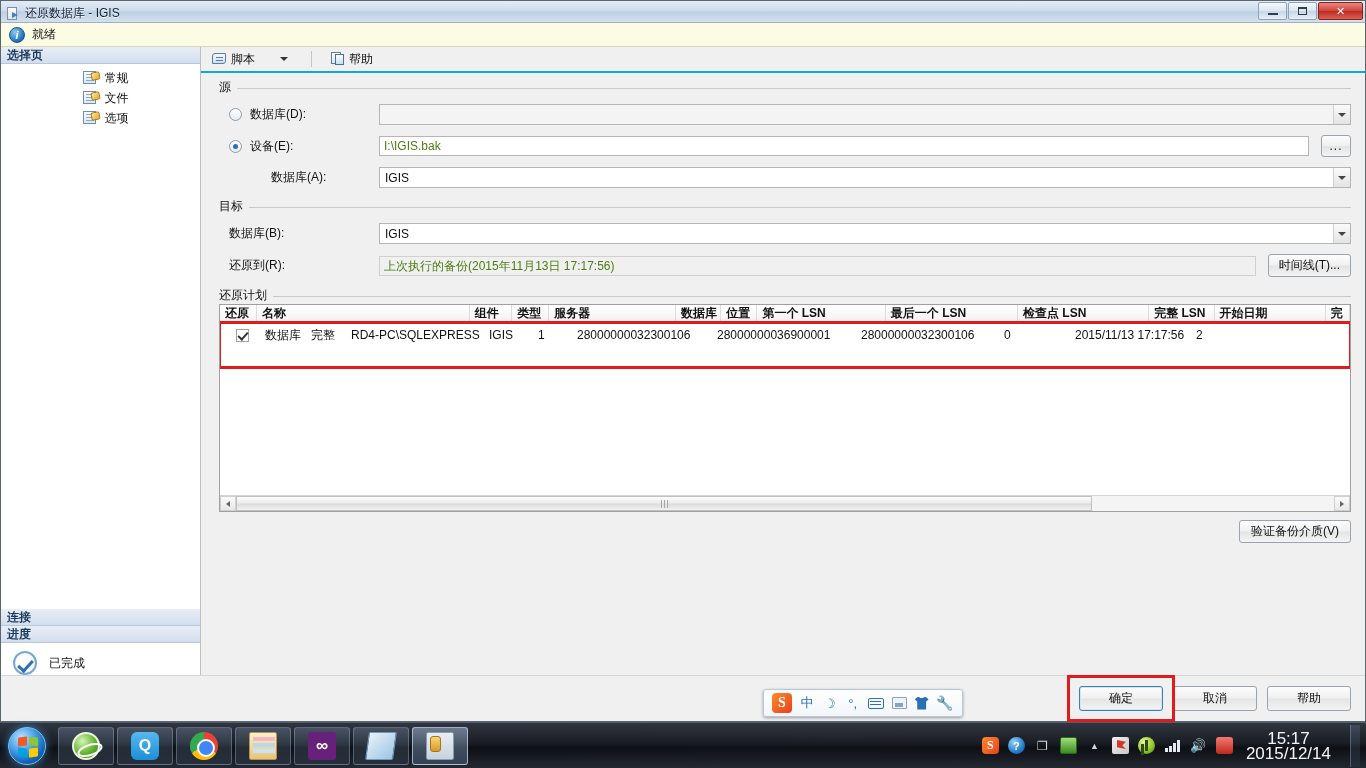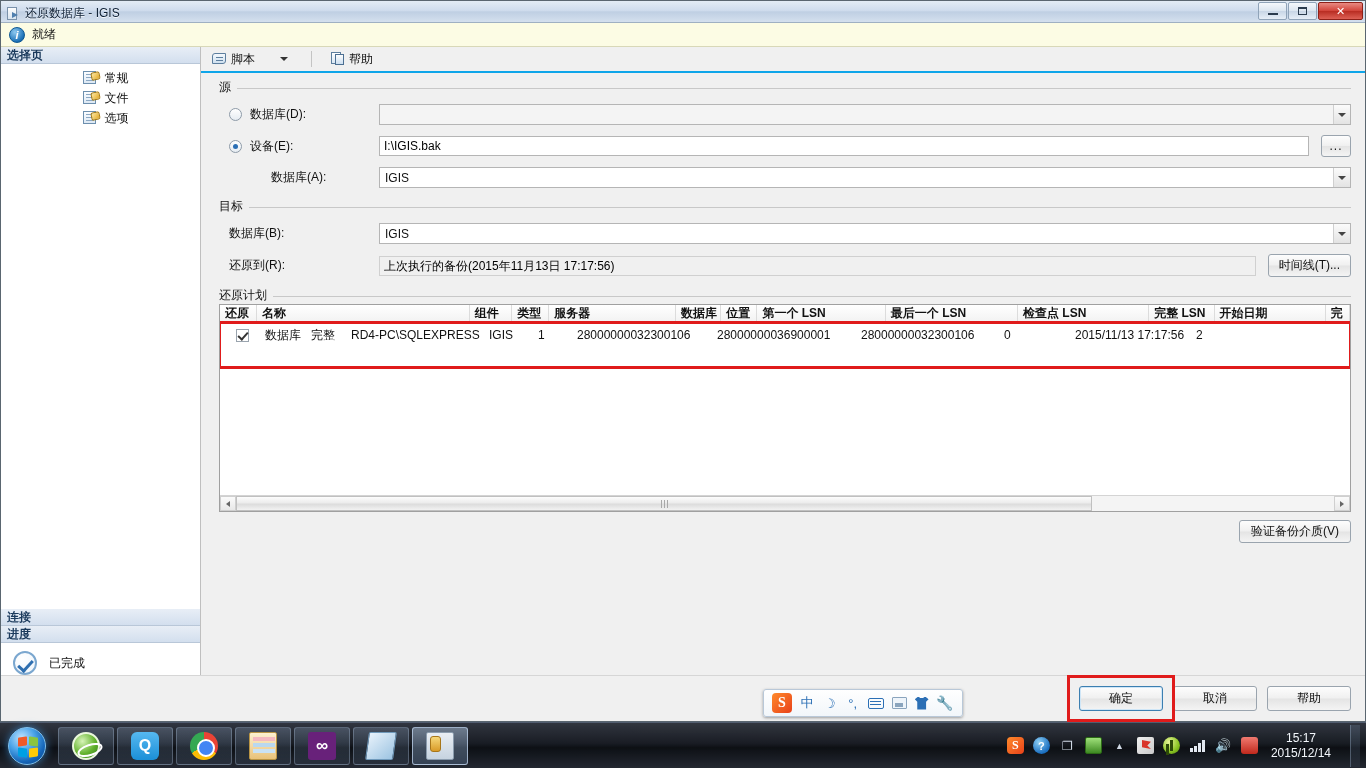--- a/index.html
+++ b/index.html
@@ -225,21 +225,21 @@
   }
   .radio.on::after {
     content:''; position:absolute; left:3px; top:3px; width:5px; height:5px;
     border-radius:50%; background:#2b6fb5;
   }
   .radio-wrap { display:flex; align-items:center; width:150px; flex:0 0 150px; }
 
   .txtbox {
     flex: 1 1 auto; height: 20px;
     border: 1px solid #b5b5b5; background:#fff;
-    font-size: 12px; color:#000000; padding: 0 4px; line-height: 18px;
+    font-size: 12px; color:#4d7c0f; padding: 0 4px; line-height: 18px;
     display:flex; align-items:center;
   }
   .txtbox.flat { border:1px solid #d0d0d0; background:#f0f0f0; }
 
   .combo {
     flex: 1 1 auto; height: 21px;
     border: 1px solid #b5b5b5; background: #fff;
     display:flex; align-items:center; position:relative;
     font-size:12px; color:#111; padding-left: 5px;
   }
@@ -416,21 +416,21 @@
   .tri-flag { background:linear-gradient(135deg,#f0f0f0,#c8c8c8); border-radius:2px; position:relative;}
   .tri-flag::after{content:'';position:absolute;left:5px;top:3px;width:9px;height:9px;background:#d9342a;clip-path:polygon(0 0,100% 20%,60% 60%,100% 100%,0 80%);}
   .tri-shield { border-radius:50%; background:radial-gradient(circle at 35% 30%,#e8f59a,#8ac423 60%,#4d7c10); position:relative;}
   .tri-shield::after{content:'';position:absolute;left:7px;top:3px;width:3px;height:11px;background:#2d4a08;box-shadow:-4px 4px 0 0 #2d4a08, 4px -4px 0 0 transparent;}
   .tri-bars { display:flex; align-items:flex-end; gap:1.5px; height:13px;}
   .tri-bars i { width:2.5px; background:#e3e9f1; display:block;}
   .tri-speaker { color:#e3e9f1; font-size:13px; }
   .tri-red { background:linear-gradient(180deg,#f07a70,#c0281c); border-radius:3px; }
 
   .clock {
-    color:#f2f6fb; font-size: 12px; text-align:center; line-height:15px;
+    color:#f2f6fb; font-size: 17px; text-align:center; line-height:15px;
     padding: 0 10px 0 4px; white-space: nowrap;
   }
   .showdesk { width: 10px; height: 42px; border-left:1px solid rgba(150,170,195,0.4);
     background: linear-gradient(180deg, rgba(120,145,175,0.25), rgba(60,75,95,0.2)); }
 </style>
 </head>
 <body>
 
 <div id="desktop"></div>
 

